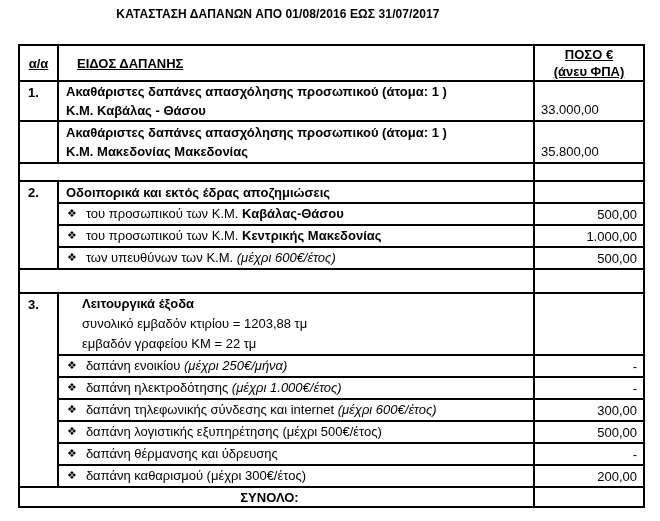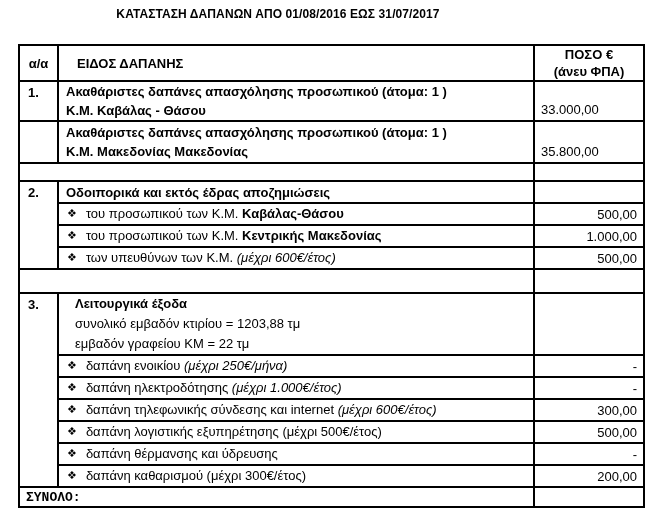--- a/index.html
+++ b/index.html
@@ -35,21 +35,21 @@
     border: 2px solid #000000;
     font-size: 13px;
     vertical-align: middle;
     padding: 0 6px;
     overflow: hidden;
   }
   col.c1 { width: 39px; }
   col.c2 { width: 476px; }
   col.c3 { width: 110px; }
 
-  tr.h-header  { height: 30px; }
+  tr.h-header  { height: 30px; text-decoration: underline; }
   tr.h-r1      { height: 38px; }
   tr.h-r2      { height: 42px; }
   tr.h-sep1    { height: 18px; }
   tr.h-s2head  { height: 22px; }
   tr.h-sub     { height: 14px; }
   tr.h-sep2    { height: 24px; }
   tr.h-s3head  { height: 60px; }
   tr.h-sub-sm  { height: 18px; }
   tr.h-total   { height: 20px; }
 
@@ -84,30 +84,29 @@
     padding: 0 6px 3px 6px;
   }
   td.cell-bullet { padding-left: 8px; }
   .bullet {
     display: inline-block;
     font-size: 11px;
     margin-right: 9px;
     transform: translateY(-1px);
   }
   td.cell-s3head {
-    padding-left: 16px;
+    padding-left: 23px;
     line-height: 20px;
     vertical-align: middle;
   }
   .s3-line1 { font-weight: bold; }
   td.cell-total {
-    text-align: left;
+    text-align: center;
     font-weight: bold;
     padding-right: 20px;
-    font-family: Liberation Mono, monospace;
   }
   b { font-weight: bold; }
   i { font-style: italic; }
 </style>
 </head>
 <body>
 
 <div class="page">
 
   <div class="doc-title">ΚΑΤΑΣΤΑΣΗ ΔΑΠΑΝΩΝ ΑΠΟ 01/08/2016 ΕΩΣ 31/07/2017</div>

